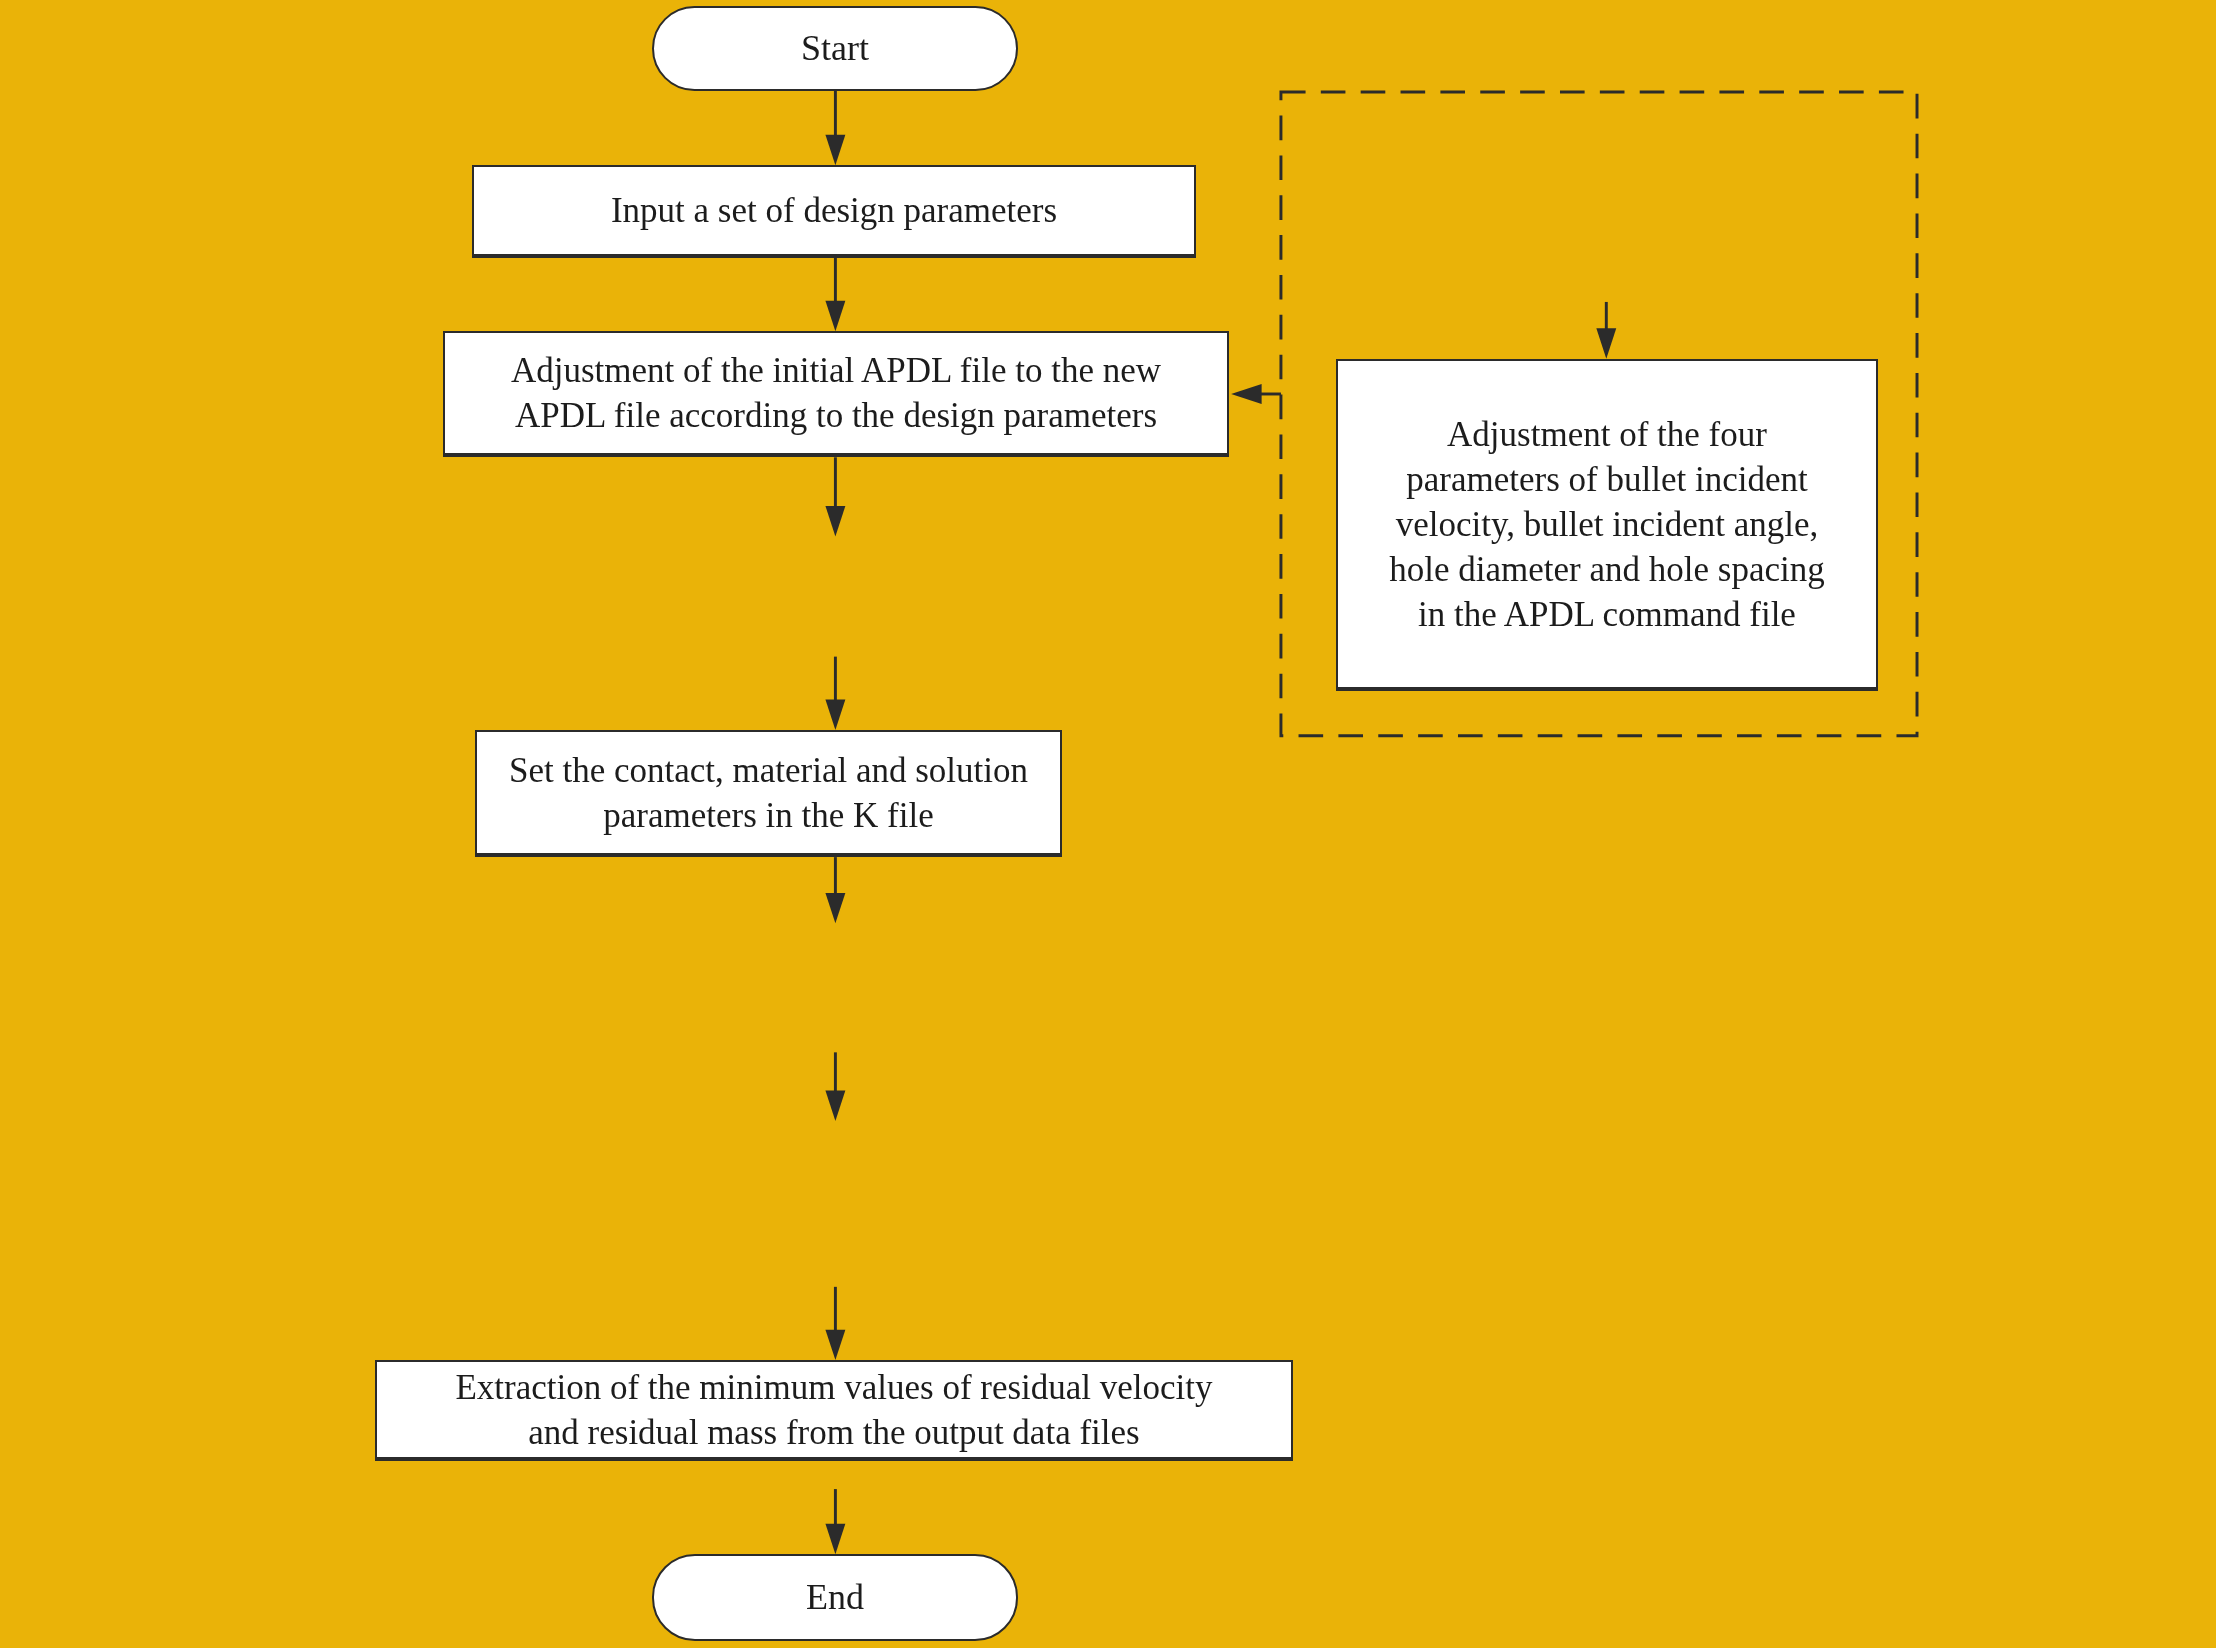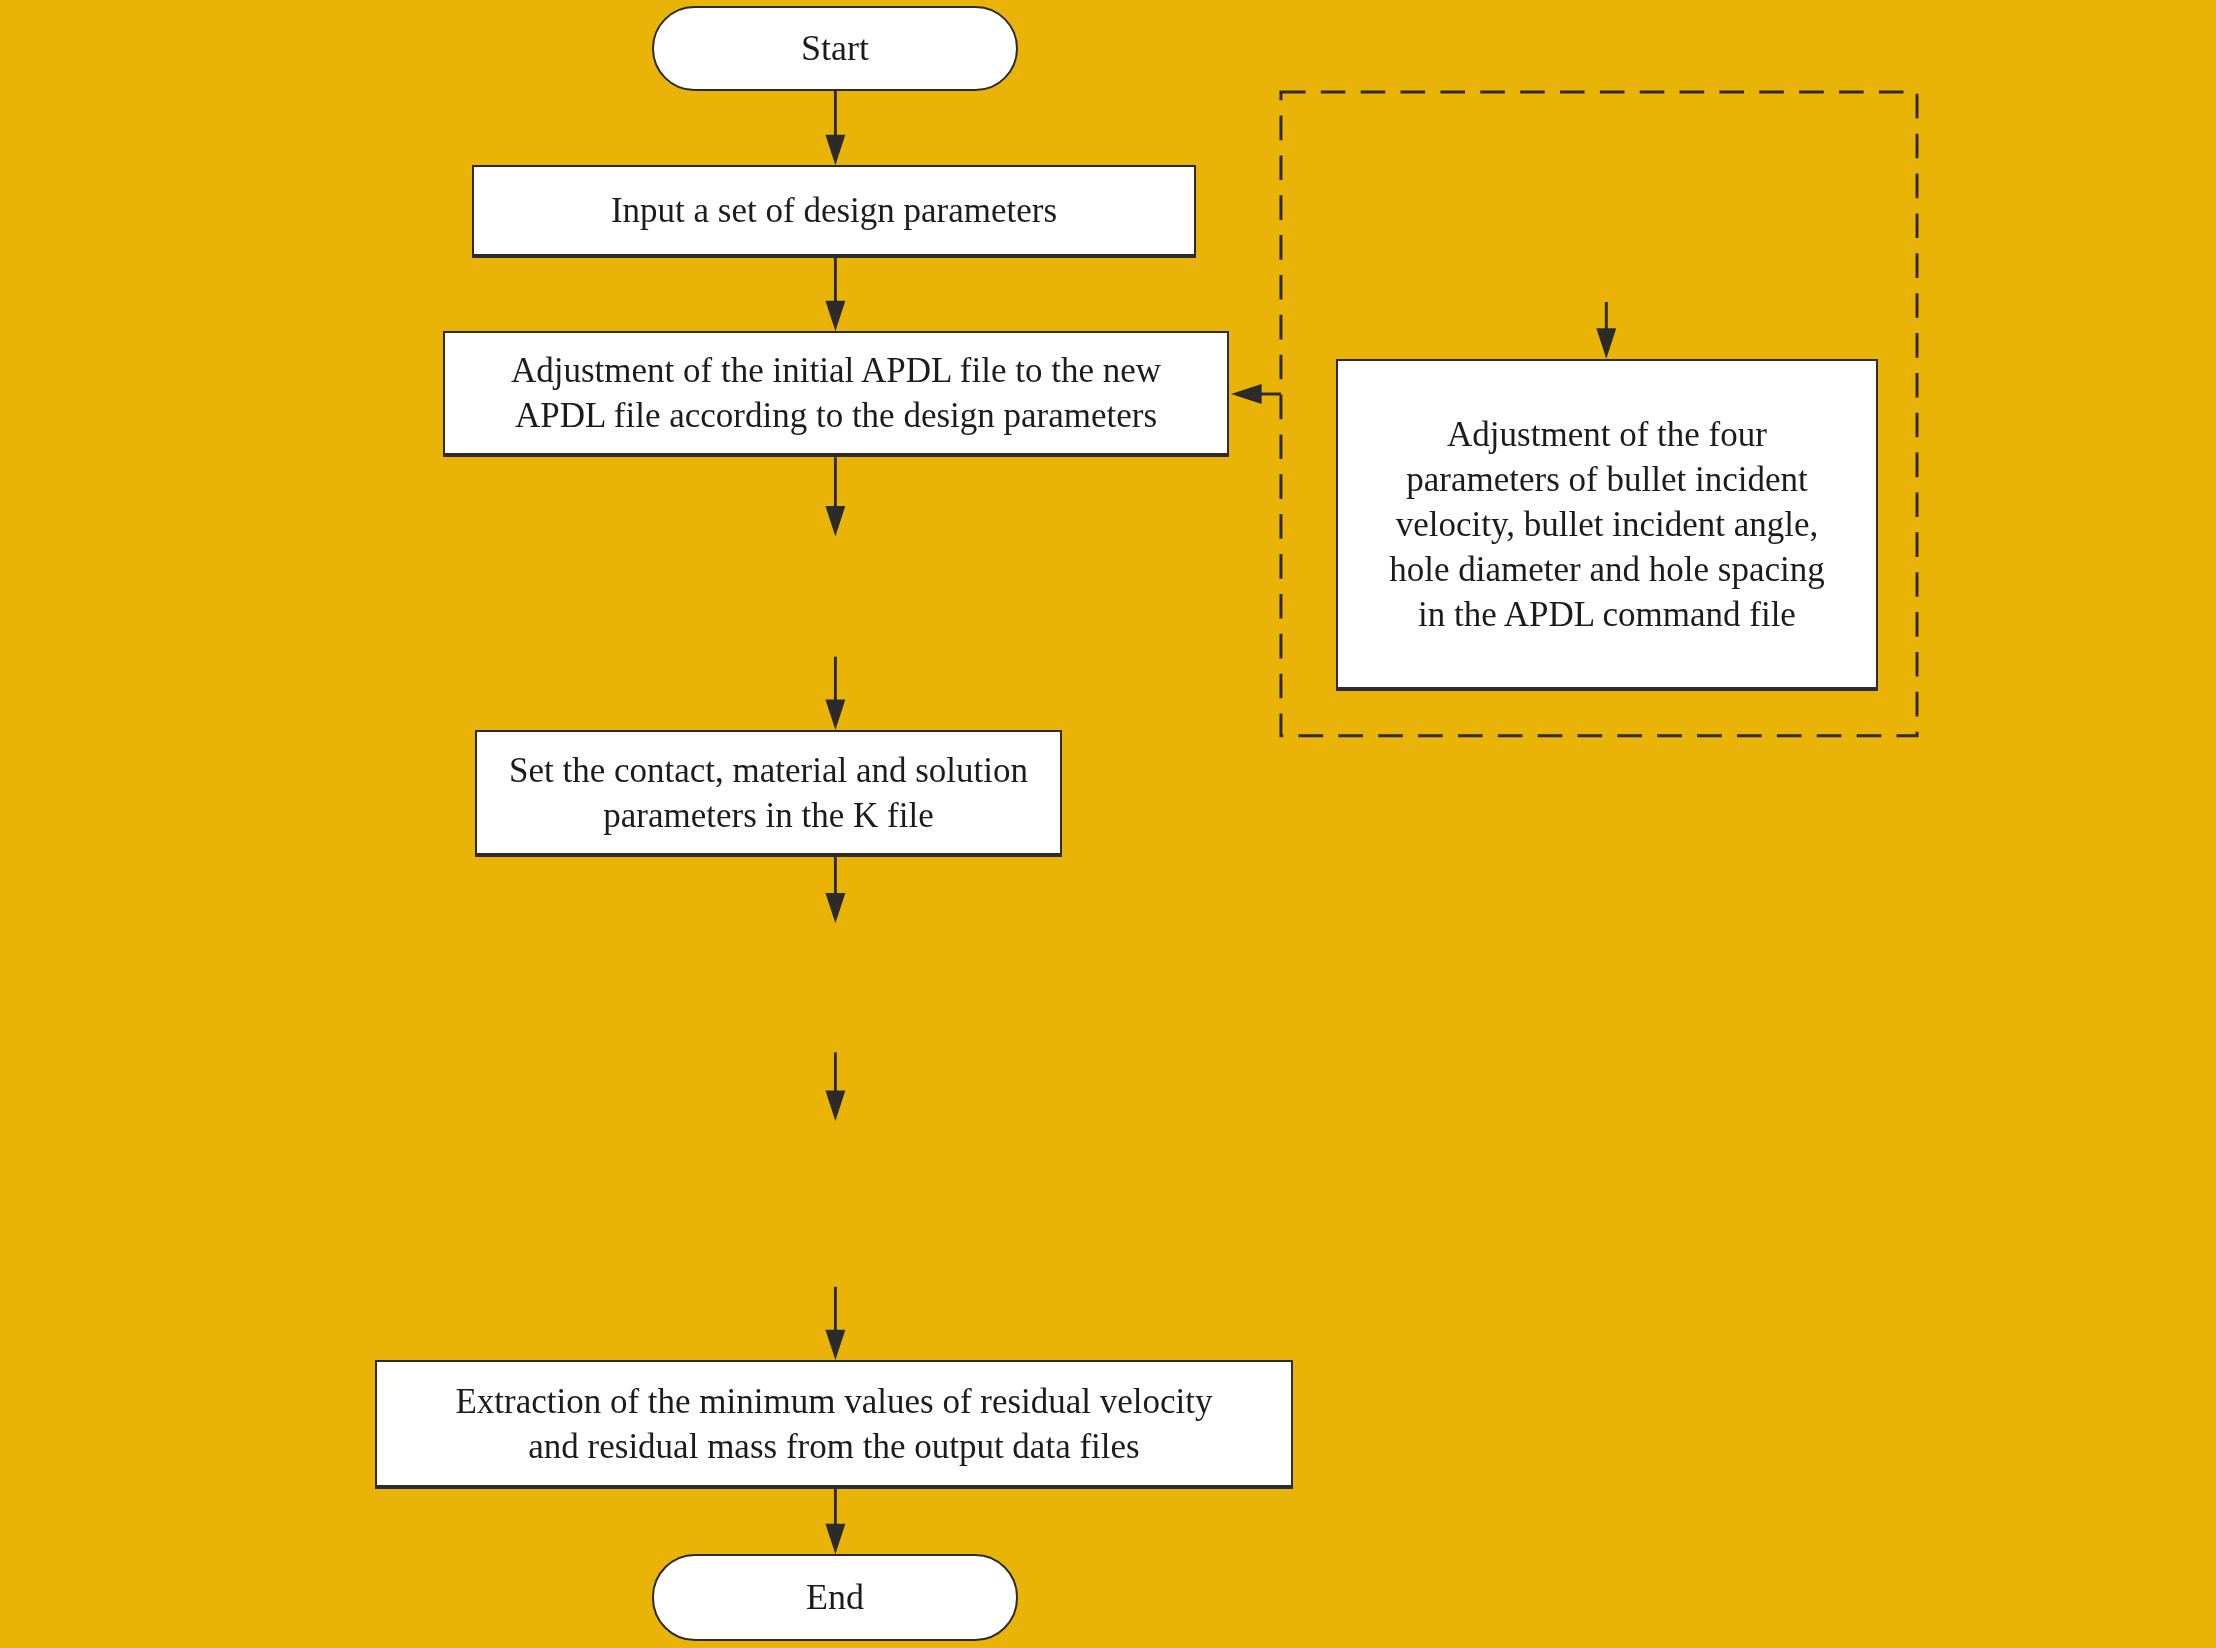--- a/index.html
+++ b/index.html
@@ -128,21 +128,21 @@
   </div>
 
 
   <div class="node process" style="left:475px; top:730px; width:587px; height:127px">
     <span class="label">Set the contact, material and solution
 parameters in the K file</span>
   </div>
 
 
 
-  <div class="node process" style="left:375px; top:1360px; width:918px; height:129px">
+  <div class="node process" style="left:375px; top:1360px; width:918px; height:101px">
     <span class="label">Extraction of the minimum values of residual velocity
 and residual mass from the output data files</span>
   </div>
 
   <div class="node terminator" style="left:652px; top:1554px; width:366px; height:87px">
     <span class="label">End</span>
   </div>
 
 
   <div class="node process" style="left:1336px; top:359px; width:542px; height:332px">

